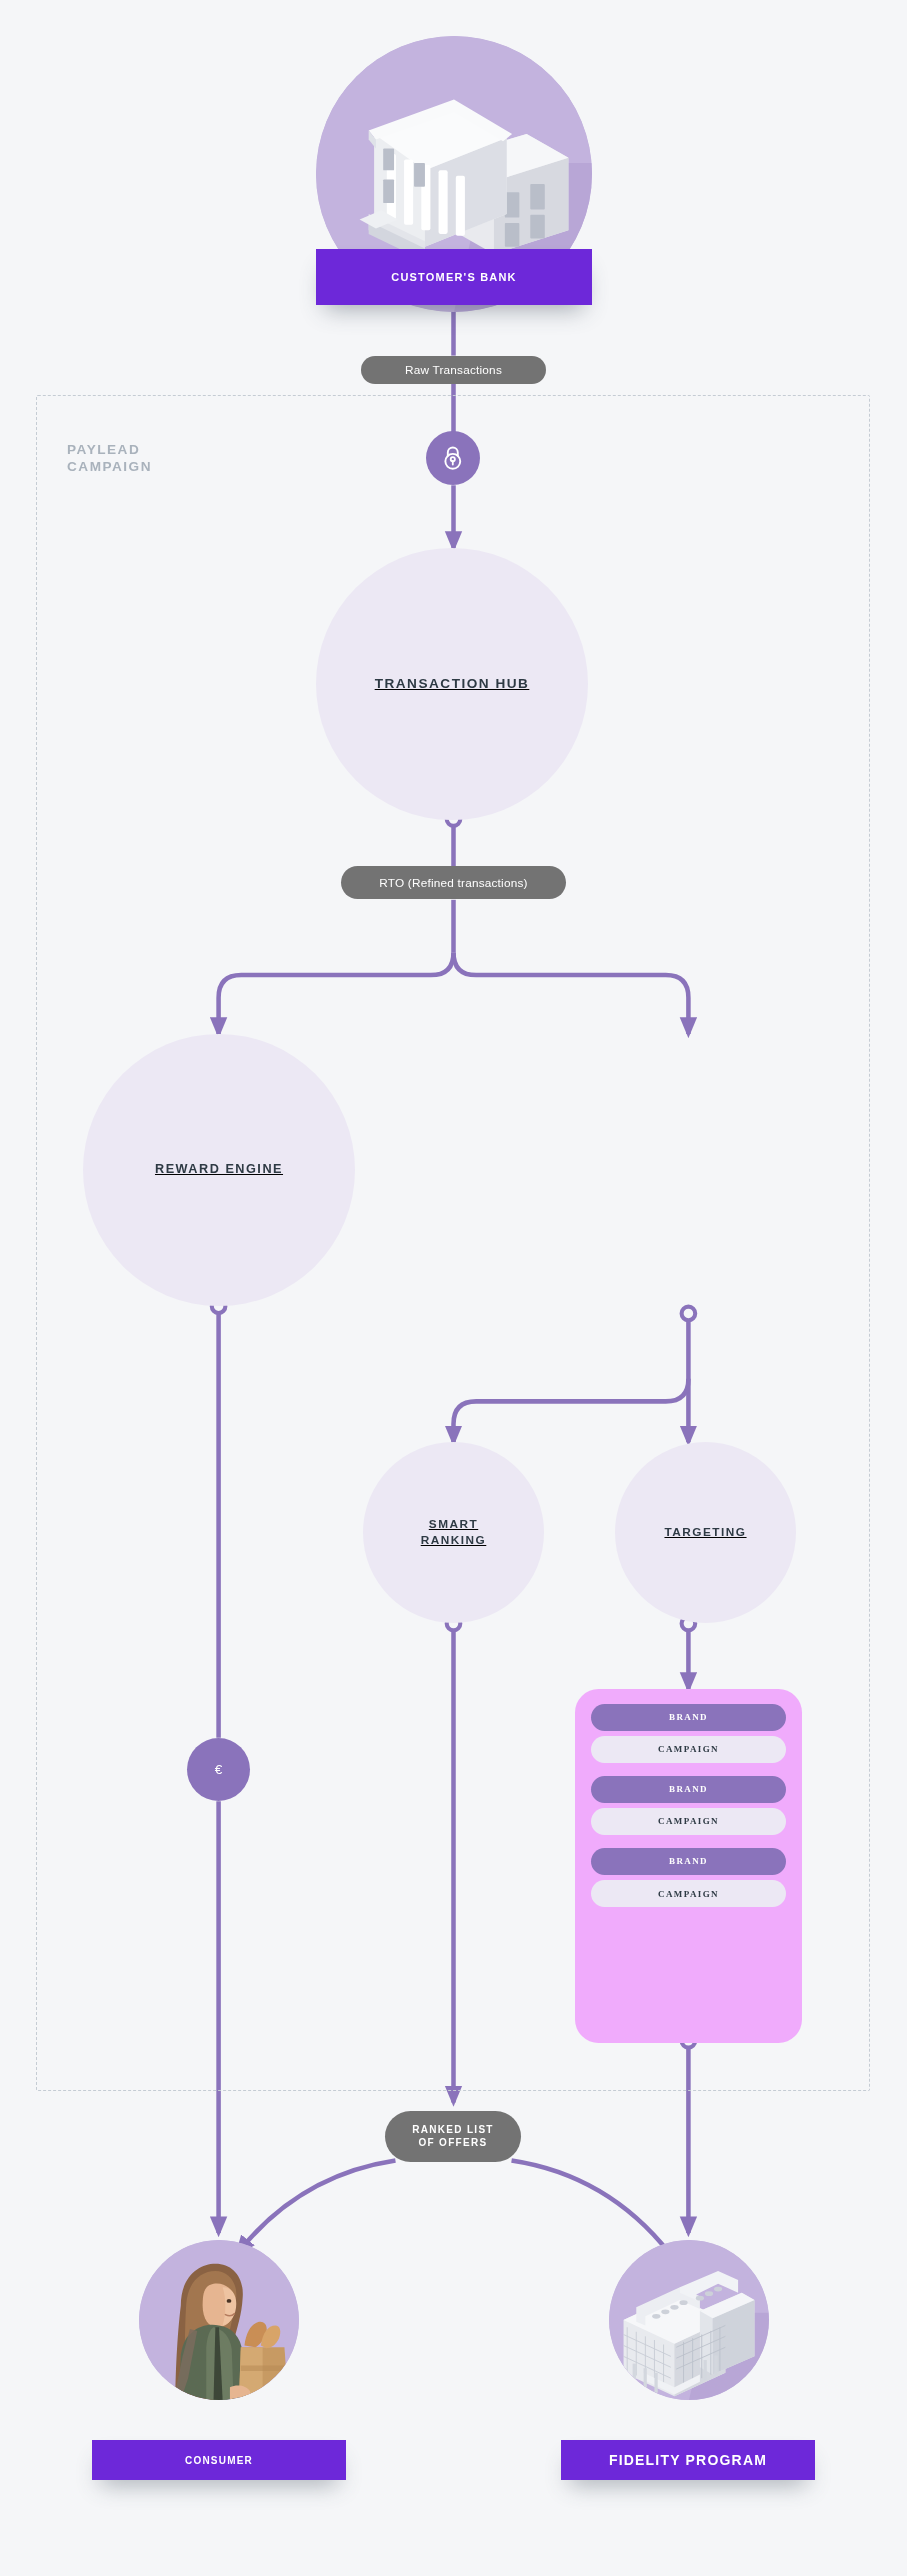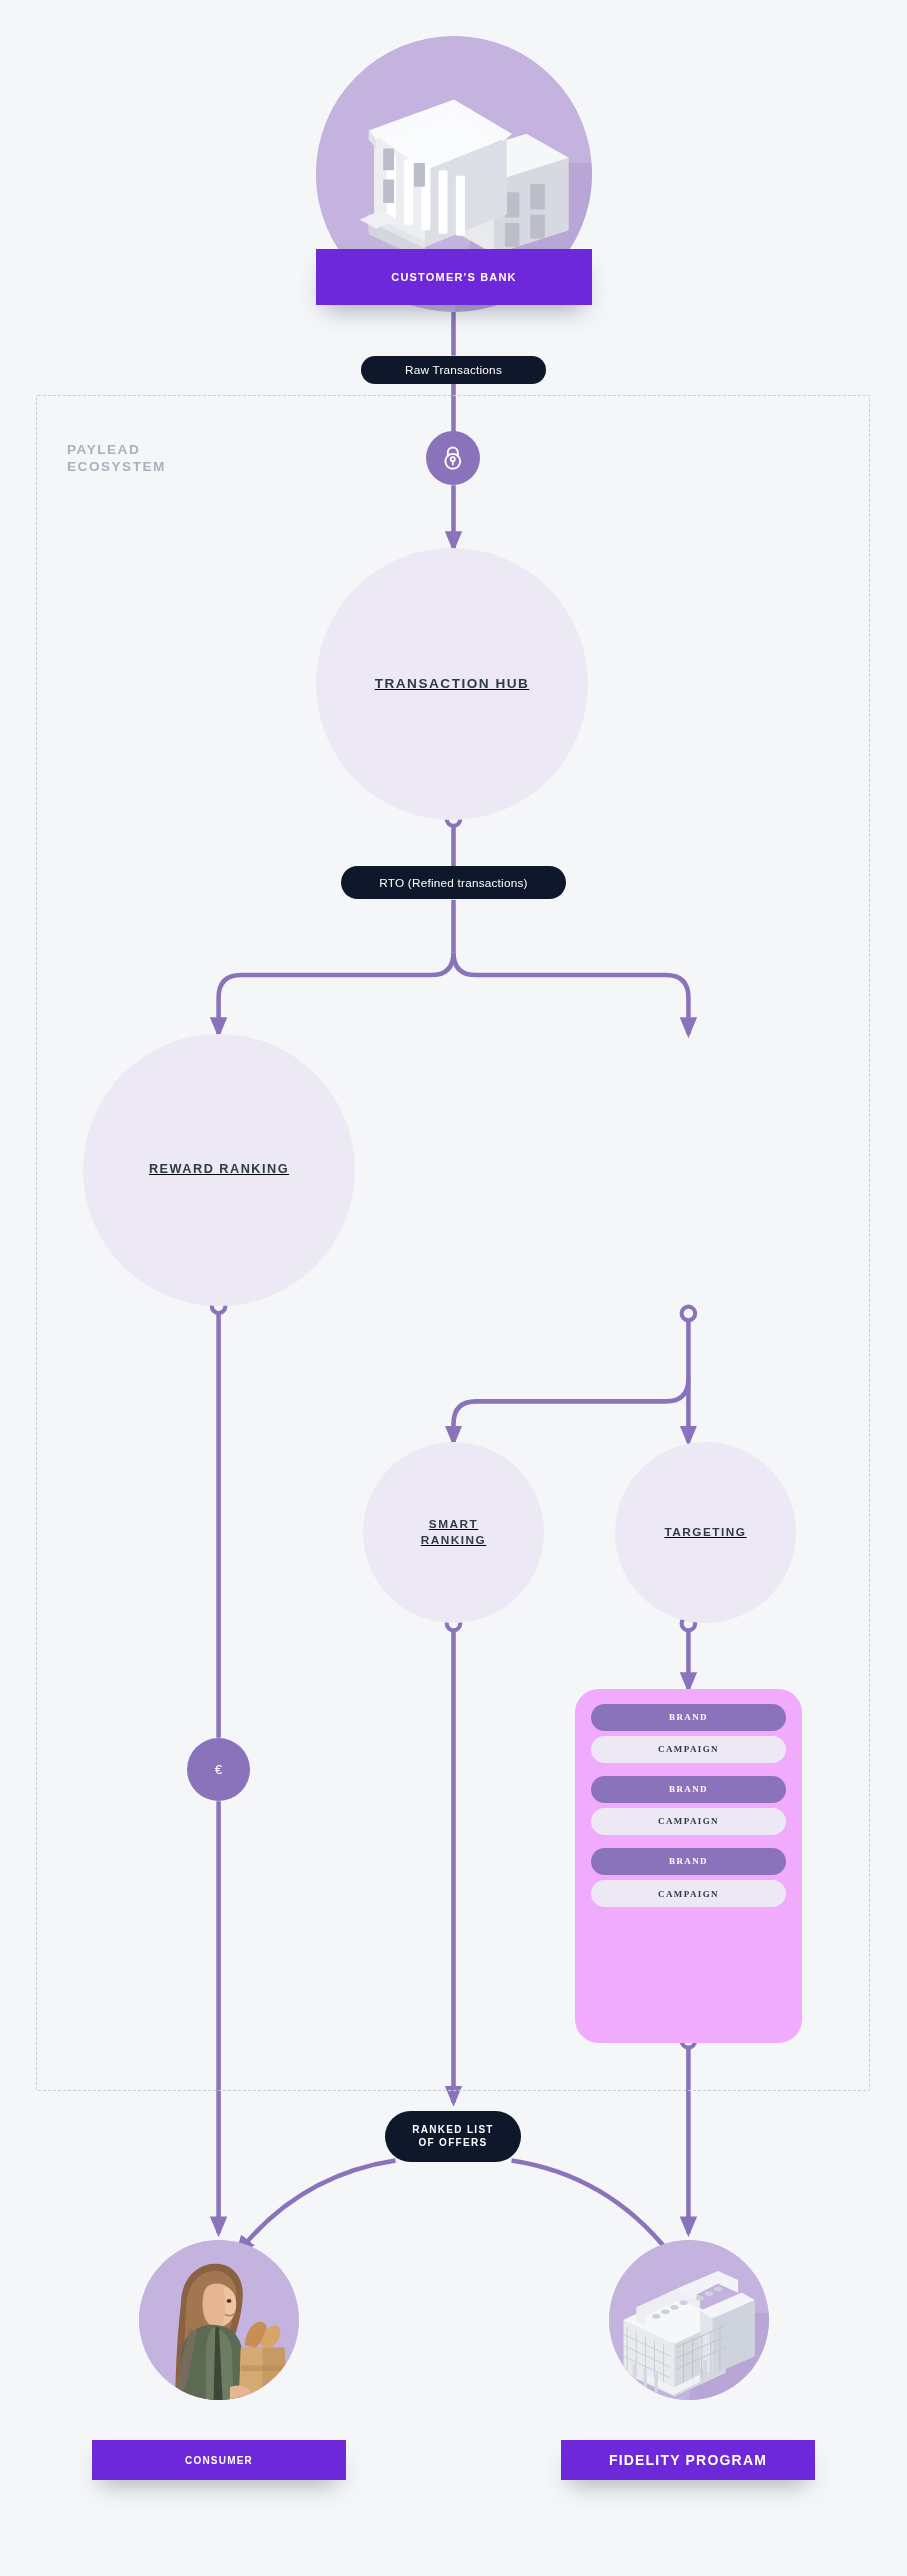--- a/index.html
+++ b/index.html
@@ -34,21 +34,21 @@
   
   .caption-bar {
     position:absolute; background:#6d28d9; color:#ffffff;
     display:flex; align-items:center; justify-content:center;
     font-weight:700; letter-spacing:1.2px;
   }
   .caption-bar.shadowed { box-shadow:0 12.7px 23.6px -9px rgba(60,74,89,.45); }
 
   
   .pill {
-    position:absolute; background:#0f172a; color:#fff;
+    position:absolute; background:#737373; color:#fff;
     display:flex; align-items:center; justify-content:center; text-align:center;
     border-radius:906px; white-space:pre-line;
   }
   .pill-soft { font-weight:400; letter-spacing:0.2px; }
   .pill-bold { font-weight:700; letter-spacing:1.3px; line-height:1.25; }
 
   
   .disc {
     position:absolute; border-radius:50%; background:#8a73bb;
     display:flex; align-items:center; justify-content:center; color:#fff;
@@ -132,21 +132,21 @@
 
       <path d="M436,2382 Q330,2398 262,2484" marker-end="url(#arrow)"></path>
 
       <path d="M564,2382 Q670,2398 738,2484"></path>
       <circle cx="738" cy="2484" r="7.5" fill="#f5f6f8" stroke="#8a73bb" stroke-width="4.5"></circle>
     </g>
   </svg>
 
   <div class="eco-frame" style="left:36px; top:395px; width:834px; height:1696px;"></div>
   <div class="eco-title" style="left:67px; top:441px;">PAYLEAD
-ECOSYSTEM</div>
+CAMPAIGN</div>
 
   <div class="photo-circle" style="left:316px; top:36px; width:276px; height:276px;">
     <svg width="276" height="276" viewBox="0 0 304 304">
       <circle cx="152" cy="152" r="152" fill="#c3b3de"></circle>
       <path d="M152,304 A152,152 0 0 0 304,152 L304,140 L190,140 Z" fill="#b8a6d6"></path>
       <g>
 
         <path d="M150,132 L232,108 L278,134 L278,214 L196,240 L150,214 Z" fill="#e9eaee"></path>
         <path d="M196,240 L278,214 L278,134 L196,160 Z" fill="#d7d9e0"></path>
         <path d="M150,132 L232,108 L278,134 L196,160 Z" fill="#f6f7f9"></path>
@@ -204,21 +204,21 @@
 
   <div class="node node-lav" style="left:316px; top:548px; width:272px; height:272px;">
     <div class="node-label" style="font-size:13.6px;">TRANSACTION HUB</div>
   </div>
 
   <div class="pill pill-soft" style="left:341px; top:866px; width:225px; height:33px; font-size:11.8px;">
     <span>RTO (Refined transactions)</span>
   </div>
 
   <div class="node node-lav" style="left:83px; top:1034px; width:272px; height:272px;">
-    <div class="node-label" style="font-size:12.7px;">REWARD RANKING</div>
+    <div class="node-label" style="font-size:12.7px;">REWARD ENGINE</div>
   </div>
 
 
   <div class="node node-lav" style="left:363px; top:1442px; width:181px; height:181px;">
     <div class="node-label" style="font-size:11.8px;">SMART
 RANKING</div>
   </div>
 
   <div class="node node-lav" style="left:615px; top:1442px; width:181px; height:181px;">
     <div class="node-label" style="font-size:11.8px;">TARGETING</div>

